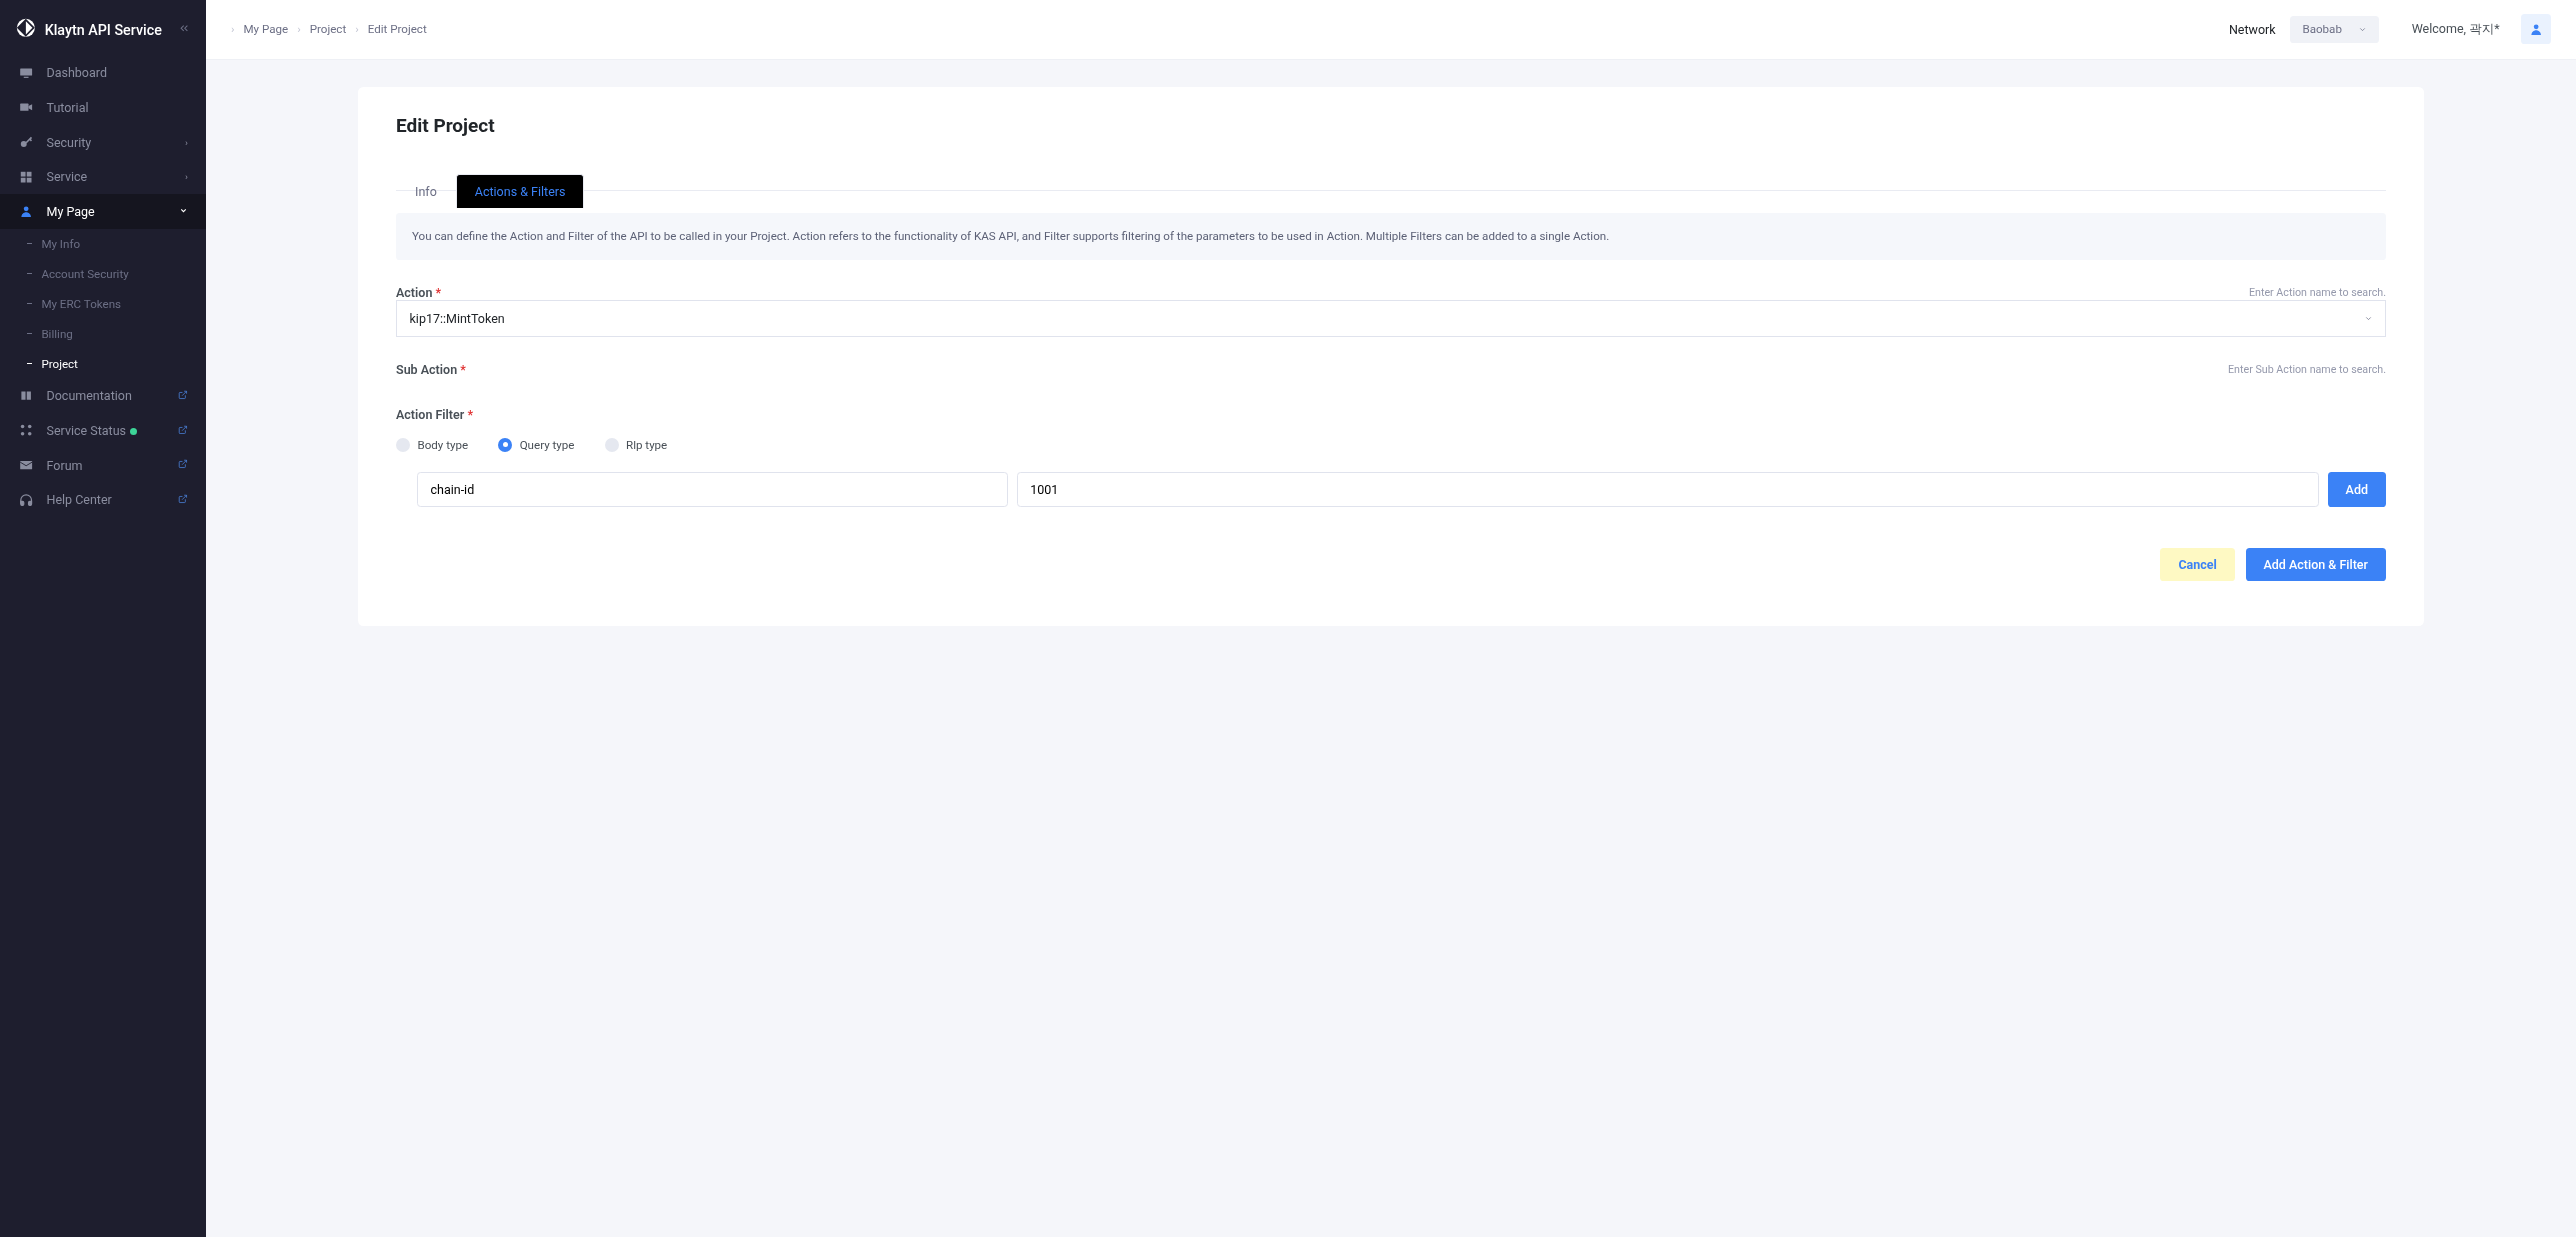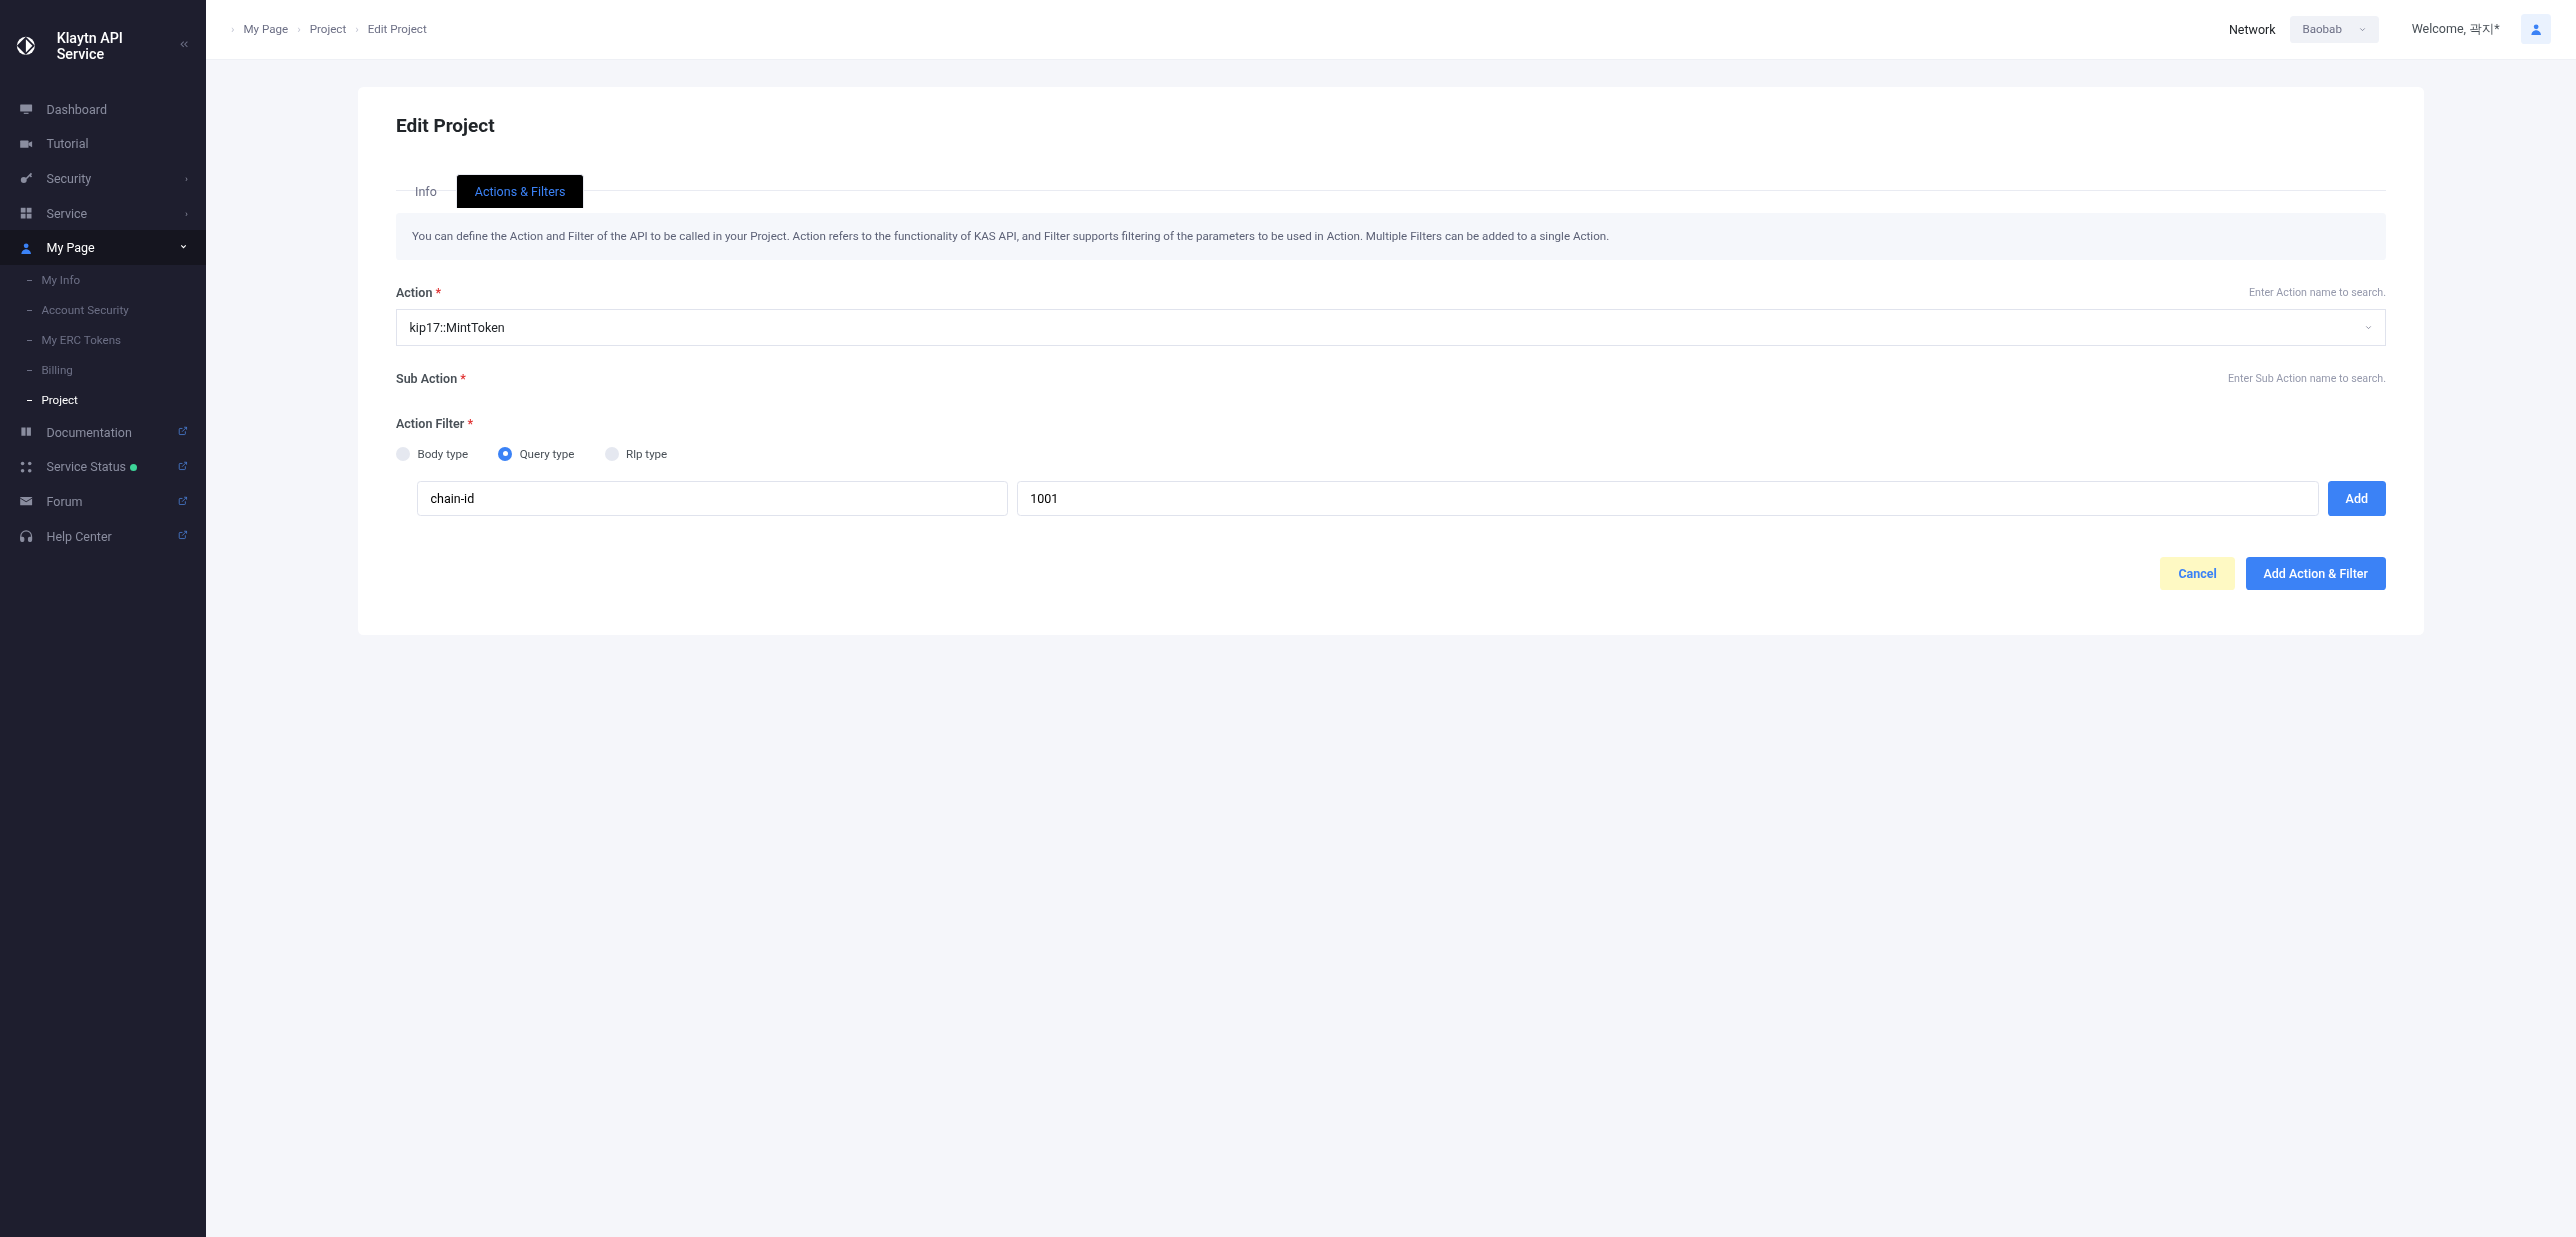--- a/index.html
+++ b/index.html
@@ -1,21 +1,21 @@
 <!DOCTYPE html>
 <html style="font-size:14.3px"><head>
 <meta charset="utf-8">
 <style>
 * { box-sizing: border-box; margin: 0; padding: 0; }
 body { font-family: -apple-system, BlinkMacSystemFont, "Segoe UI", Roboto, sans-serif; background: #f5f6fa; color: #212529; font-size: 12.5px; }
 .app { display: flex; min-height: 100vh; }
 
 
 .sidebar { width: 206px; background: #1e1e2e; color: #8a8d9f; display: flex; flex-direction: column; flex-shrink: 0; }
-.logo-row { display: flex; align-items: center; padding: 30px 16px; gap: 21px; }
+.logo-row { display: flex; align-items: flex-end; padding: 18px 16px; gap: 9px; }
 .logo-row svg { flex-shrink: 0; }
 .logo-text { color: #fff; font-size: 14.3px; font-weight: 500; }
 .collapse-btn { margin-left: auto; color: #6c6f85; cursor: pointer; }
 .nav { list-style: none; }
 .nav-item { display: flex; align-items: center; padding: 9.8px 18px; gap: 12.5px; cursor: pointer; color: #8a8d9f; }
 .nav-item.active { background: #15151f; color: #fff; }
 .nav-item .icon { width: 16px; display: flex; justify-content: center; }
 .nav-item .label { flex: 1; font-size: 12.5px; }
 .nav-item .chev { font-size: 9.8px; }
 .nav-sub { list-style: none; }
@@ -43,21 +43,21 @@
 .card { background: #fff; border-radius: 5.4px; padding: 27px 38px 45px; }
 .page-title { font-size: 19px; font-weight: 700; margin-bottom: 19.7px; }
 .tabs { display: flex; border-bottom: 0.9px solid #e9ebf2; }
 .tab { padding: 9px 18px; cursor: pointer; color: #6c6f85; font-size: 12.5px; border: 0.9px solid transparent; border-bottom: none; border-radius: 3.6px 3.6px 0 0; position: relative; top: 18px; }
 .tab.active { color: #3b82f6; border-color: #e9ebf2; background: #000000; text-align: center; }
 .info-banner { background: #f5f7fb; border-radius: 3.6px; padding: 14.3px 16px; margin-top: 21.5px; color: #5c6176; font-size: 11.6px; line-height: 1.6; }
 .field-row { display: flex; justify-content: space-between; align-items: center; margin-top: 25px; }
 .field-label { font-size: 12.5px; font-weight: 600; color: #495057; }
 .req { color: #e03131; }
 .hint { font-size: 10.7px; color: #9599ac; }
-.select-box { margin-top: 9px; border: 0.9px solid #e0e3ed; border-radius: 0; padding: 9.8px 12.5px; display: flex; align-items: center; justify-content: space-between; cursor: pointer; font-size: 12.5px; }
+.select-box { border: 0.9px solid #e0e3ed; border-radius: 0; padding: 9.8px 12.5px; display: flex; align-items: center; justify-content: space-between; cursor: pointer; font-size: 12.5px; }
 .select-box.disabled { background: #f5f7fb; color: #9599ac; }
 .section-title { font-size: 12.5px; font-weight: 600; color: #495057; margin-top: 30px; }
 .radio-row { display: flex; gap: 30px; margin-top: 16px; }
 .radio-opt { display: flex; align-items: center; gap: 7.2px; cursor: pointer; font-size: 11.6px; color: #495057; }
 .radio-dot { width: 14.3px; height: 14.3px; border-radius: 50%; background: #e5e8f0; display: flex; align-items: center; justify-content: center; }
 .radio-dot.checked { background: #3b82f6; }
 .radio-dot.checked::after { content: ""; width: 5.4px; height: 5.4px; border-radius: 50%; background: #fff; }
 .filter-inputs { display: flex; gap: 9px; margin-top: 19.7px; margin-left: 21px; }
 .filter-inputs input { flex: 1; border: 0.9px solid #e0e3ed; border-radius: 3.6px; padding: 9px 12.5px; font-size: 12.5px; font-family: inherit; }
 .btn { border: none; border-radius: 3.6px; padding: 9px 18px; font-size: 12.5px; font-weight: 500; cursor: pointer; font-family: inherit; }

